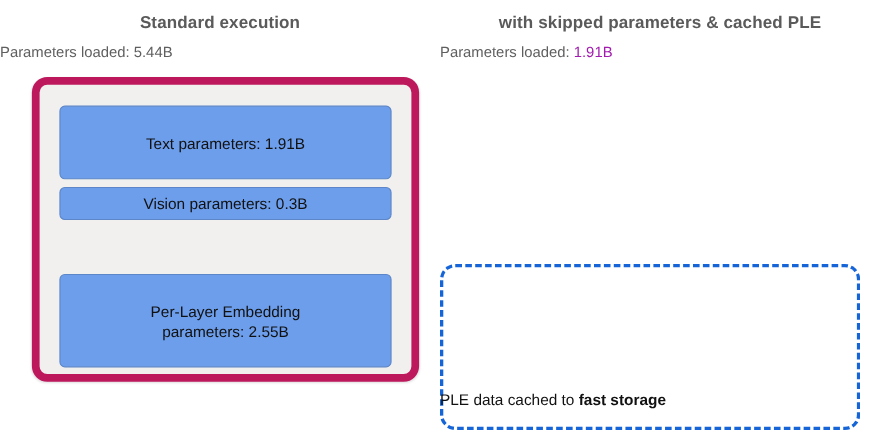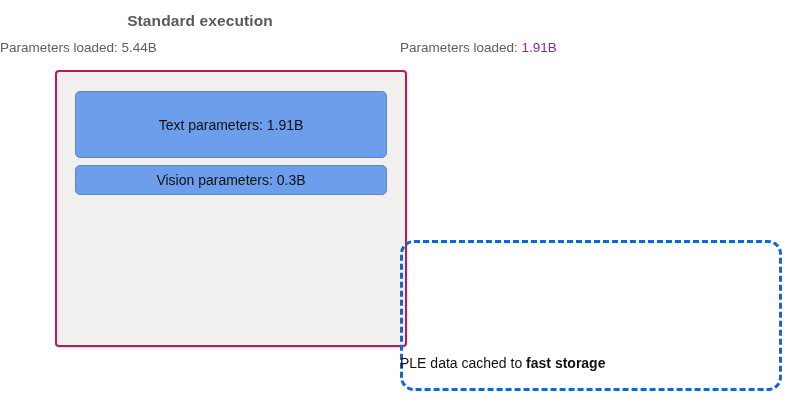--- a/index.html
+++ b/index.html
@@ -47,25 +47,24 @@
     color: #5f5f5f;
   }
   .panel-subtitle .strong { font-weight: normal; color: #a21caf; }
 
   
   .card {
     position: absolute;
     top: 70px;
     height: 277px;
     background: #f1f0ee;
-    border: 2px solid #be185d;
-    border-radius: 4px;
+    border: 7px solid #be185d;
+    border-radius: 14px;
     box-sizing: border-box;
     box-shadow: 0 1px 2px rgba(0,0,0,0.12);
-    margin-left: 26px;
   }
   .card-left  { left: 29px;  width: 352px; }
 
   
   .block {
     position: absolute;
     box-sizing: border-box;
     border-radius: 5px;
     display: flex;
     align-items: center;
@@ -118,26 +117,29 @@
 
   <div class="panel-title">Standard execution</div>
 
   <div class="panel-subtitle">
     <span>Parameters loaded: </span><span>5.44B</span>
   </div>
 
   <div class="card card-left">
     <div class="block blue blk-text">Text parameters: 1.91B</div>
     <div class="block blue blk-vision">Vision parameters: 0.3B</div>
+    <div class="block blue blk-ple">Per-Layer Embedding
+parameters: 2.55B</div>
   </div>
 
 </div>
 
 <div class="panel panel-right">
 
+  <div class="panel-title">with skipped parameters &amp; cached PLE</div>
 
   <div class="panel-subtitle">
     <span>Parameters loaded: </span><span class="strong">1.91B</span>
   </div>
 
 </div>
 
 <div class="dashed-region"></div>
 
 <div class="cache-caption">

